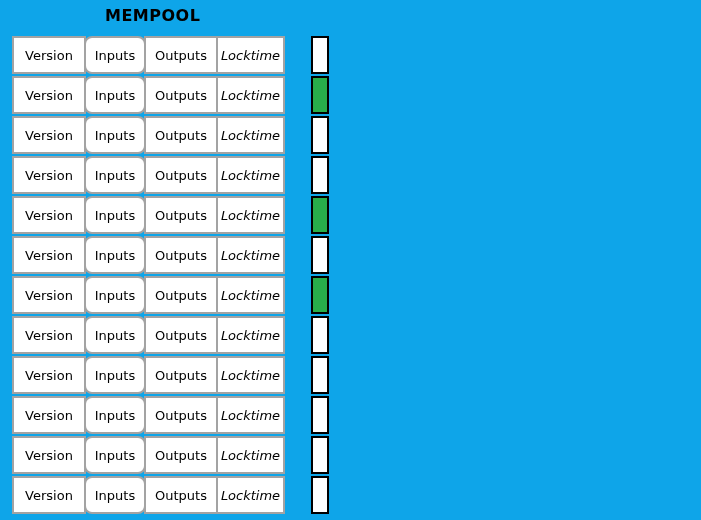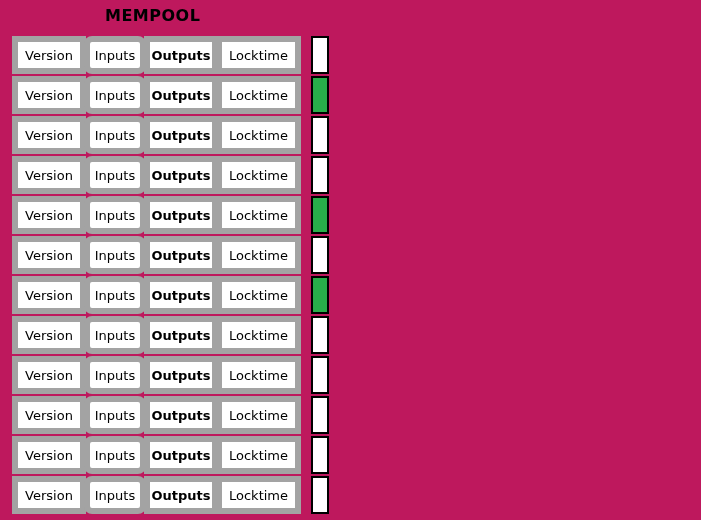--- a/index.html
+++ b/index.html
@@ -12,21 +12,21 @@
   }
   body {
     font-family: "DejaVu Sans", "Liberation Sans", sans-serif;
     color: #000000;
   }
 
   #stage {
     position: relative;
     width: 701px;
     height: 520px;
-    background: #be185d;
+    background: #0ea5e9;
   }
 
   
   #mempool-title {
     position: absolute;
     left: 105px;
     top: 6px;
     font-family: "DejaVu Sans", "Liberation Sans", sans-serif;
     font-weight: bold;
     font-size: 16px;
@@ -54,37 +54,37 @@
 
   .tx-fields {
     display: flex;
     align-items: stretch;
     width: 293px;
     box-sizing: border-box;
   }
 
   .tx-cell {
     box-sizing: border-box;
-    border: 6px solid #a3a3a3;
+    border: 2px solid #a3a3a3;
     background: #ffffff;
     display: flex;
     align-items: center;
     justify-content: center;
     font-size: 13px;
     line-height: 1;
     height: 38px;
     margin-top: 1px;
     color: #000000;
     white-space: nowrap;
   }
 
   .cell-version  { width: 74px; }
   .cell-inputs   { width: 62px; margin-left: -2px; border-radius: 8px; }
-  .cell-outputs  { width: 74px; margin-left: -2px; font-weight: bold; }
-  .cell-locktime { width: 85px; margin-left: -2px; }
+  .cell-outputs  { width: 74px; margin-left: -2px; }
+  .cell-locktime { width: 69px; margin-left: -2px; font-style: italic; }
 
   .tx-status {
     box-sizing: border-box;
     width: 18px;
     height: 38px;
     margin-top: 1px;
     margin-left: 6px;
     border: 2px solid #000000;
     background: #ffffff;
   }

